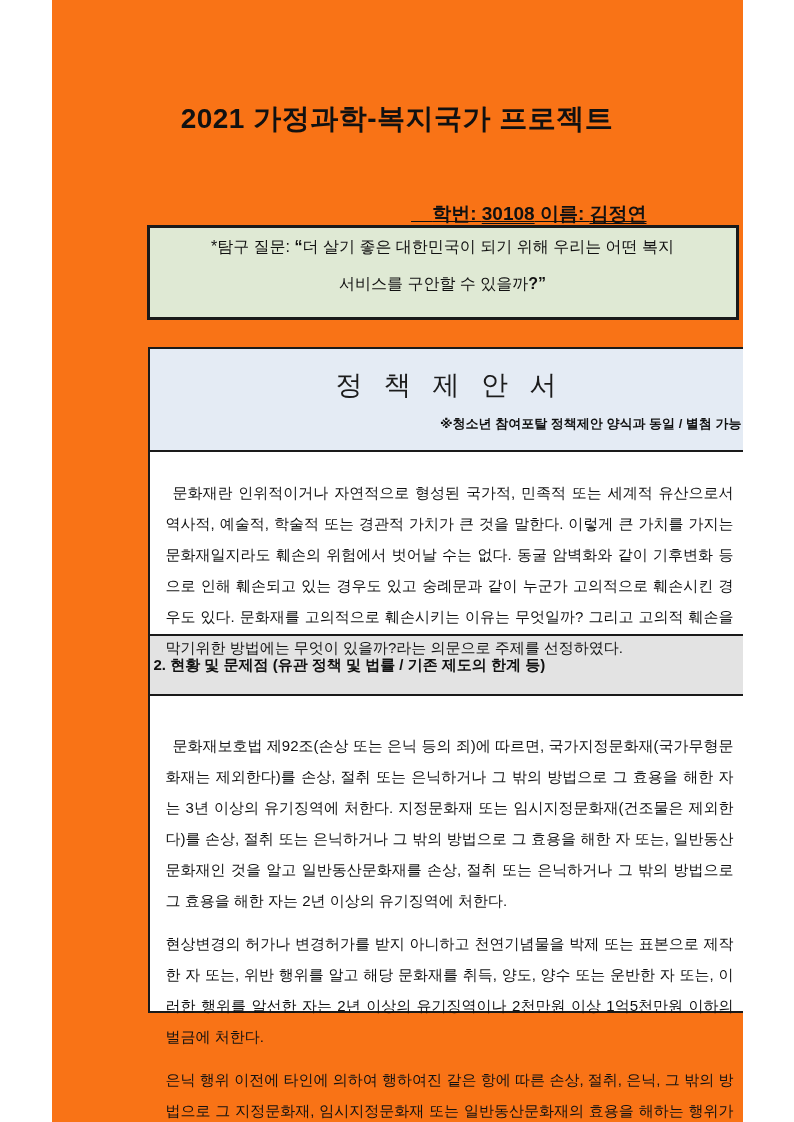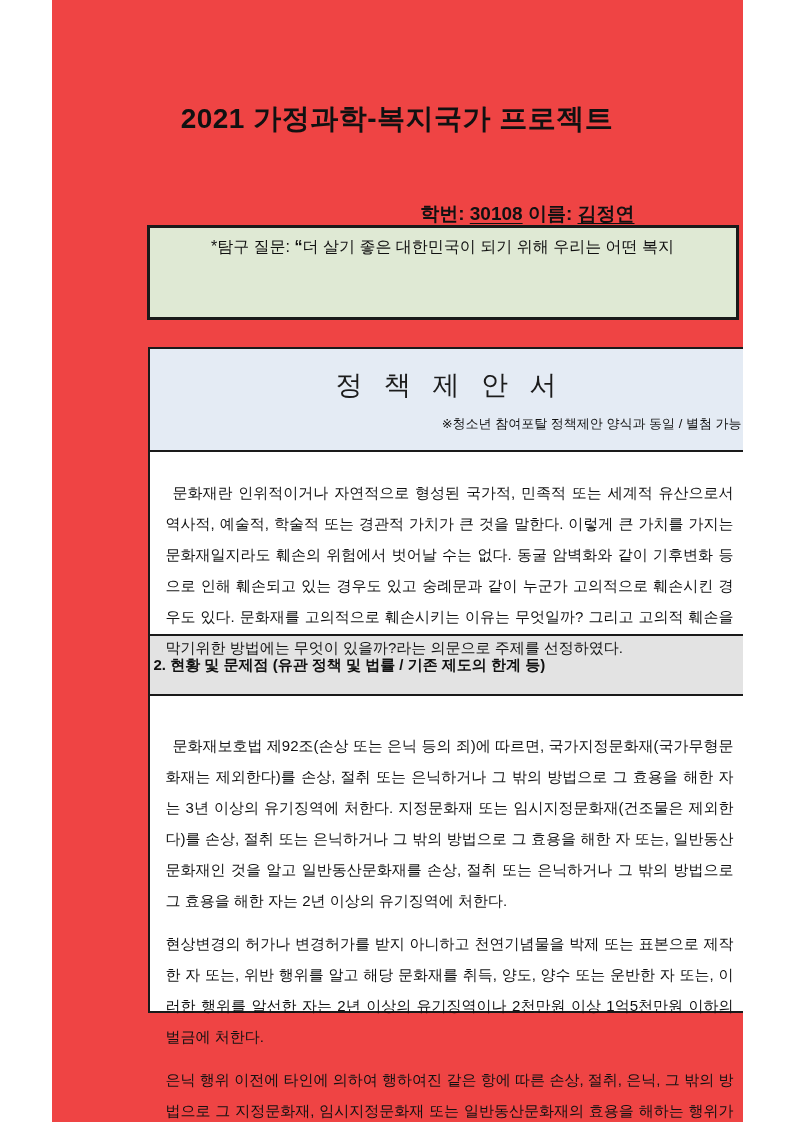--- a/index.html
+++ b/index.html
@@ -11,41 +11,42 @@
   }
   * { margin:0; padding:0; }
   html, body { background:#ffffff; }
   body { font-family: "Liberation Sans", "DejaVu Sans", sans-serif; color: var(--ink); }
 
   .page {
     position: relative;
     width: 691px;
     height: 1122px;
     margin: 0 auto;
-    background: #ef4444;
+    background: #f97316;
     overflow: hidden;
   }
 
   .doc-title {
     position: absolute;
     top: 100px; left: 0;
     width: 100%;
     text-align: center;
     font-size: 28px;
     font-weight: 700;
     letter-spacing: 0.5px;
   }
 
   .student-line {
     position: absolute;
     top: 179px;
-    right: 108px;
+    right: 96px;
     font-size: 19px;
     font-weight: 600;
     white-space: pre;
+    text-decoration: underline;
   }
   .u { text-decoration: underline; text-underline-offset: 3px; }
 
   .inquiry-box {
     position: absolute;
     left: 95px; top: 225px;
     width: 592px; height: 95px;
     box-sizing: border-box;
     border: 3px solid var(--border);
     background: var(--green);
@@ -71,21 +72,21 @@
     text-align: center;
     font-size: 27px;
     font-weight: 400;
     letter-spacing: 7px;
     padding-top: 18px;
     color: #1c1c1c;
   }
   .p-subtitle {
     text-align: right;
     font-size: 13px;
-    font-weight: 400;
+    font-weight: 700;
     padding: 12px 8px 0 0;
   }
 
   .p-sechead {
     display: flex;
     align-items: center;
     background: var(--gray);
     font-size: 15px;
     font-weight: 700;
     padding: 0 4px;
@@ -113,20 +114,23 @@
   <div class="doc-title">2021 가정과학-복지국가 프로젝트</div>
 
   <div class="student-line">
     <span>학번: </span><span class="u">30108</span><span> 이름: </span><span class="u">김정연</span>
   </div>
 
   <div class="inquiry-box">
     <div class="iq-line">
       <span>*탐구 질문: </span><span class="bq">“</span><span>더 살기 좋은 대한민국이 되기 위해 우리는 어떤 복지</span>
     </div>
+    <div class="iq-line">
+      <span>서비스를 구안할 수 있을까</span><span class="bq">?”</span>
+    </div>
   </div>
 
   <div class="proposal">
 
     <div class="p-row p-header">
       <div class="p-title">정 책 제 안 서</div>
       <div class="p-subtitle">※청소년 참여포탈 정책제안 양식과 동일 / 별첨 가능</div>
     </div>
 
 

